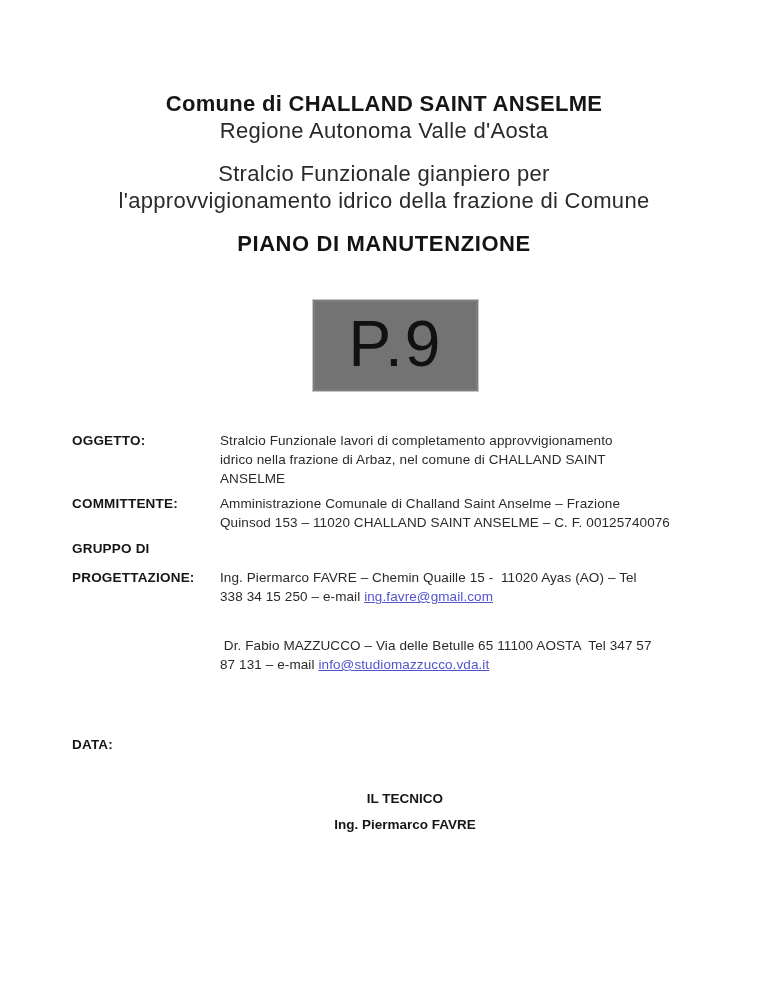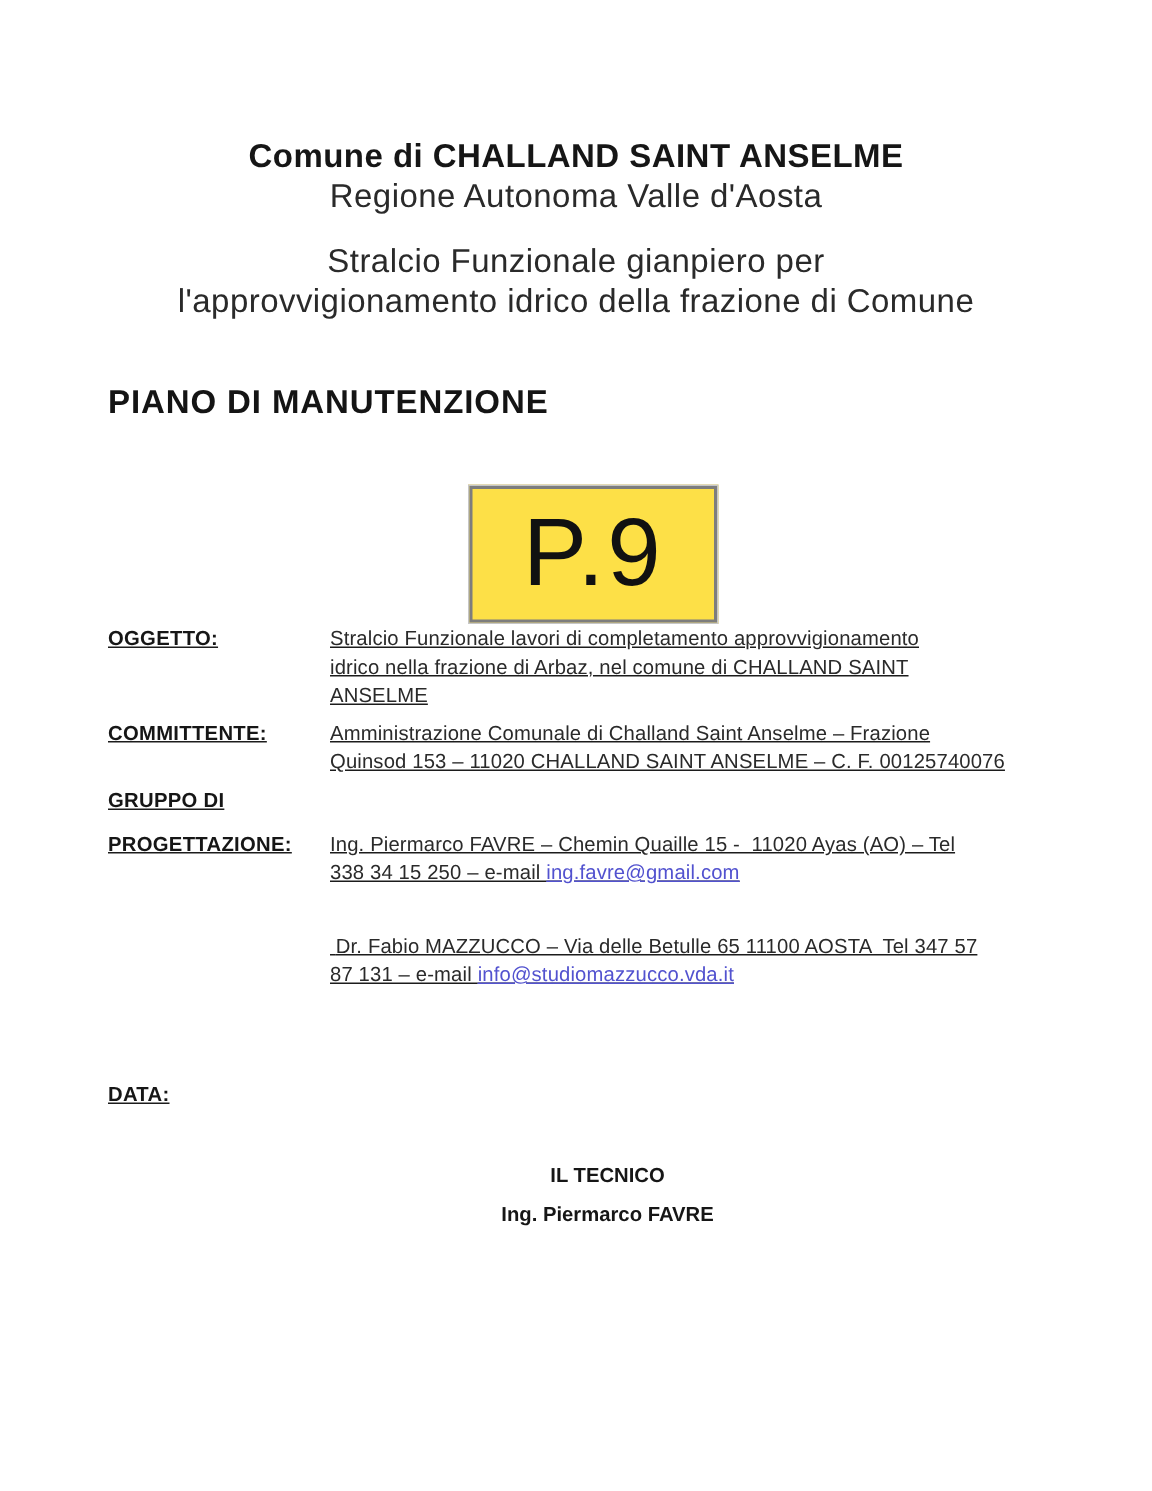--- a/index.html
+++ b/index.html
@@ -16,55 +16,56 @@
     padding: 90px 72px 0 72px;
     overflow: hidden;
   }
 
   
   .hdr-line { text-align: center; font-size: 22px; line-height: 27px; letter-spacing: 0.3px; }
   .hdr-muni { font-weight: bold; color: #161616; }
   .hdr-region { color: #2a2a2a; }
   .hdr-project { margin-top: 16px; color: #2a2a2a; }
   .doc-title {
-    margin-top: 40px;
+    margin-top: 16px;
+    text-align: center;
     font-size: 22px;
     line-height: 27px;
     font-weight: bold;
     letter-spacing: 0.6px;
     color: #141414;
   }
 
   
   .code-box-outer {
     margin-top: 42px;
     margin-left: 240px;
     width: 167px;
     height: 93px;
     border: 1px solid #c6c6c6;
-    background: #fde047;
+    background: #737373;
   }
   .code-box-inner {
     width: 100%;
     height: 100%;
     border: 2px solid #7d7d7d;
     display: flex;
     align-items: center;
     justify-content: center;
   }
   .code-text {
     font-size: 64px;
     line-height: 1;
     color: #111111;
     letter-spacing: 2px;
     padding-bottom: 4px;
   }
 
   
-  .fields { font-size: 13.5px; line-height: 19px; text-decoration: underline; }
+  .fields { margin-top: 39px; font-size: 13.5px; line-height: 19px; }
   .row { display: grid; grid-template-columns: 148px 1fr; align-items: start; }
   .lbl { font-weight: bold; color: #161616; letter-spacing: 0.2px; }
   .val { white-space: pre-wrap; color: #2a2a2a; letter-spacing: 0.1px; }
   .val a.email-link { color: #5252cf; text-decoration: underline; cursor: pointer; white-space: pre-wrap; }
   .row-committente { margin-top: 6px; }
   .row-gruppo { margin-top: 7px; }
   .row-progettazione { margin-top: 10px; }
   .row-lanteri { margin-top: 33px; }
   .row-mazzucco { margin-top: 30px; }
   .row-data { margin-top: 61px; }

